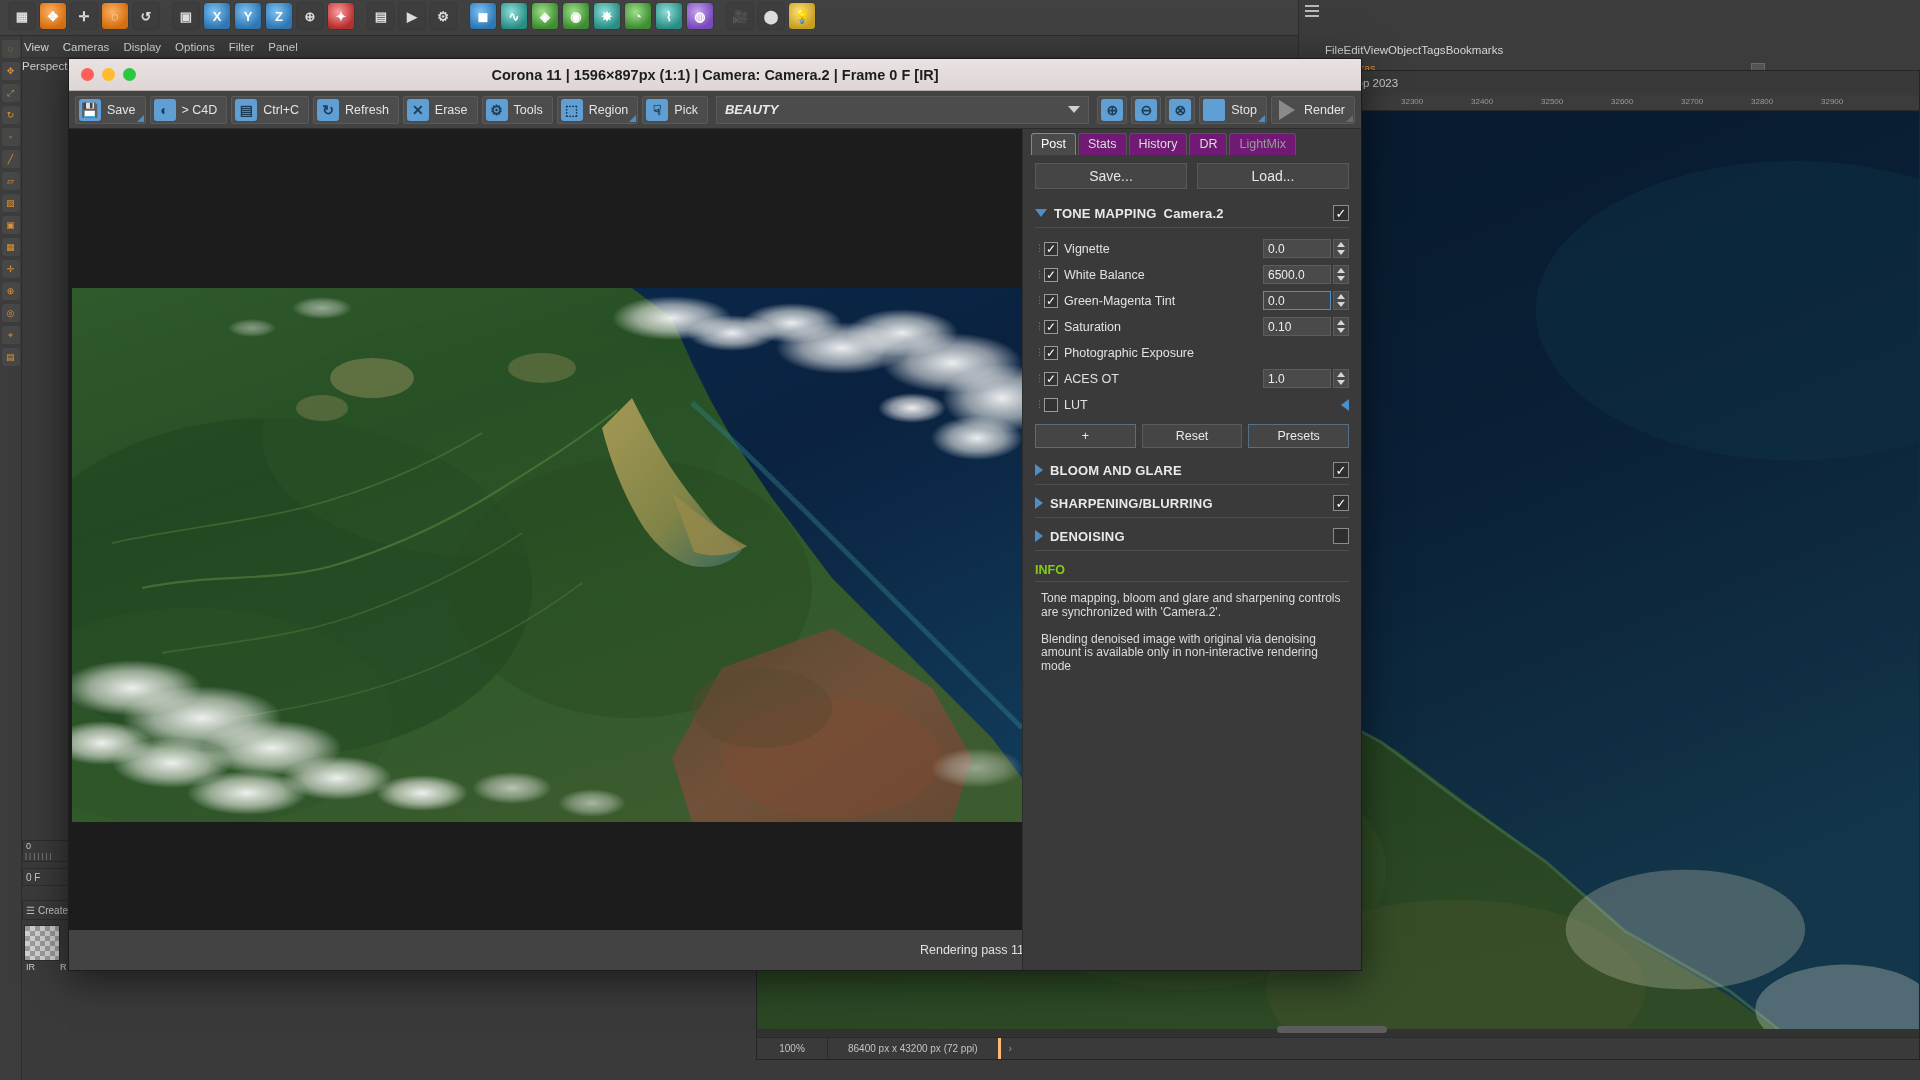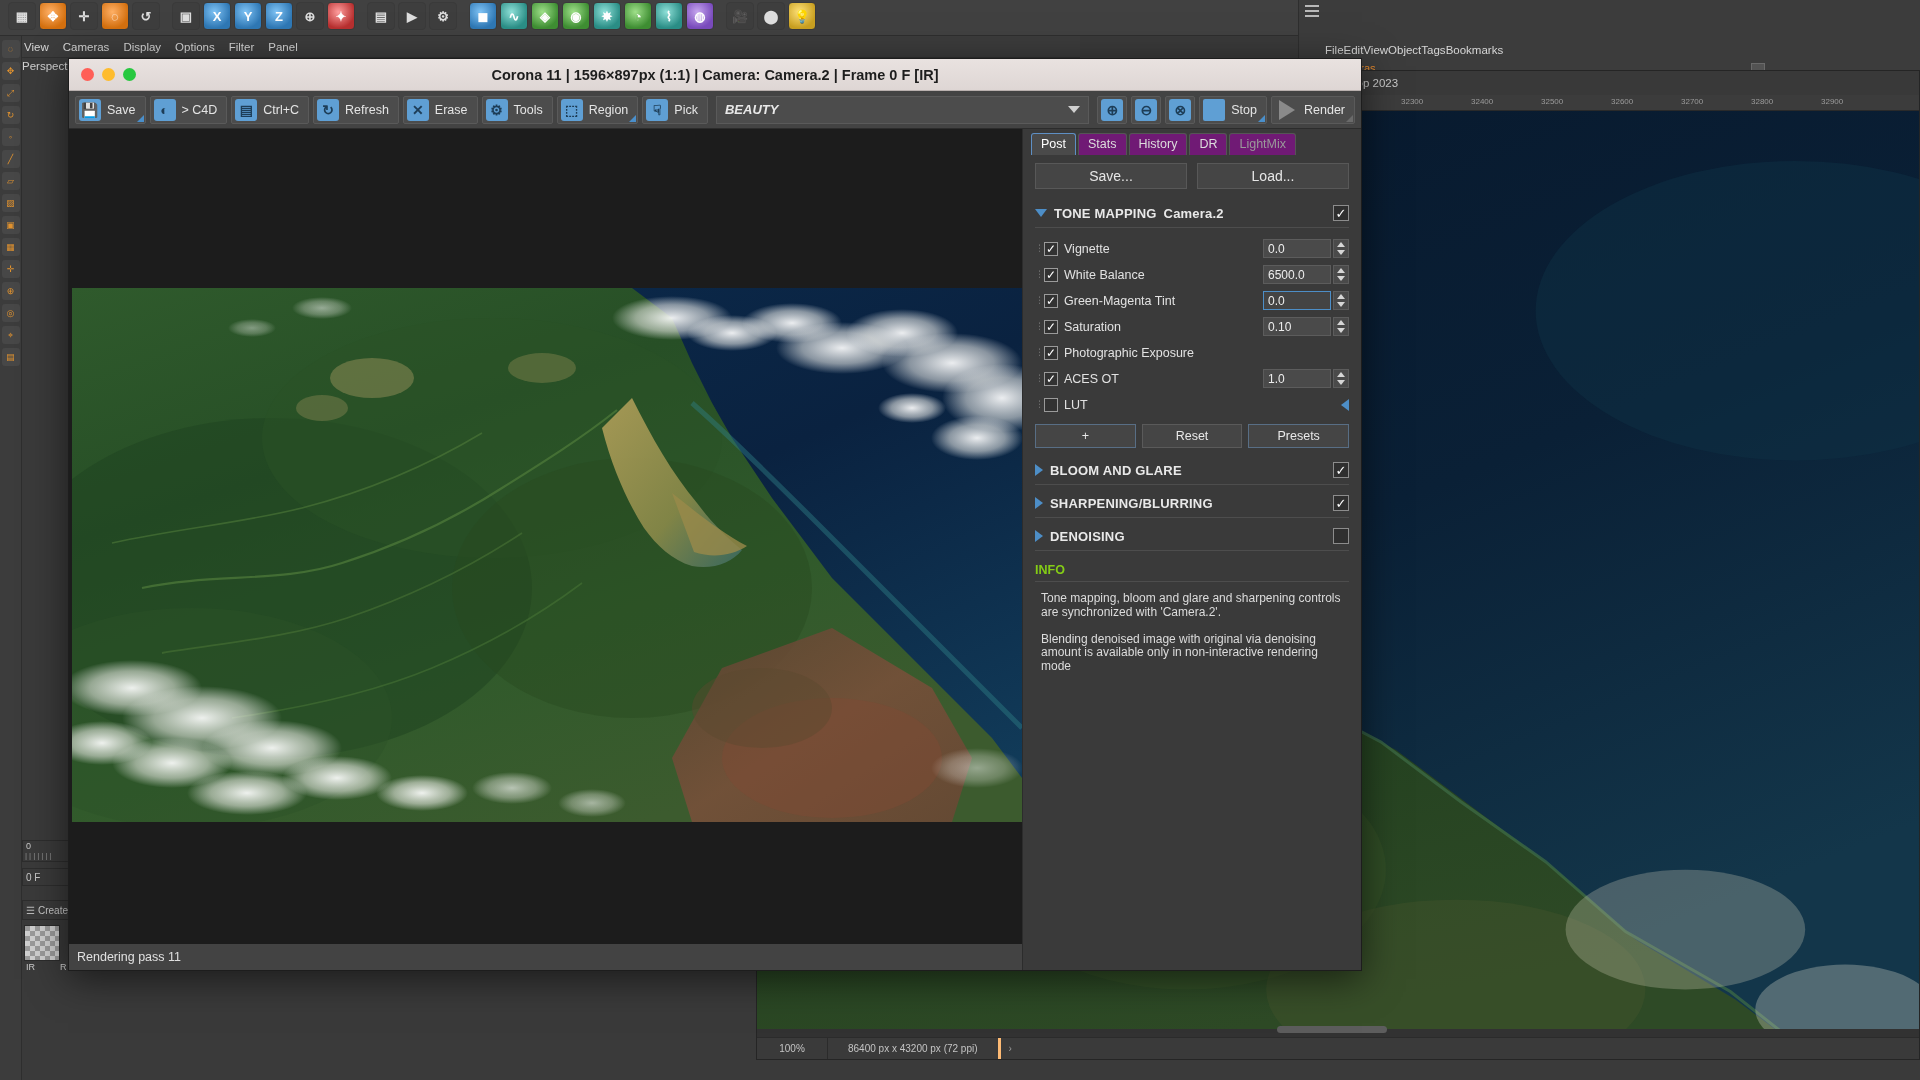--- a/index.html
+++ b/index.html
@@ -190,23 +190,23 @@
   .corona-body { position: absolute; left: 0; top: 70px; right: 0; bottom: 0; }
   .render-area {
     position: absolute; left: 0; top: 0; width: 955px; bottom: 0;
     background: #1c1c1c;
   }
   .render-img {
     position: absolute; left: 3px; top: 159px; width: 950px; height: 534px;
     overflow: hidden; background: #0a1624;
   }
   .corona-status {
-    position: absolute; left: 0; bottom: 0; width: 955px; height: 26px;
+    position: absolute; left: 0; bottom: 0; width: 955px; height: 40px;
     background: #434343; display: flex; align-items: center; padding-left: 8px;
-    font-size: 12.5px; color: #e0e0e0;
+    font-size: 12.5px; color: #e0e0e0; justify-content: flex-end;
   }
 
   
   .cpanel {
     position: absolute; right: 0; top: 0; width: 339px; bottom: 0;
     background: #3a3a3a; border-left: 1px solid #2c2c2c;
   }
   .ctabs { display: flex; align-items: flex-end; height: 26px; padding-left: 8px; gap: 2px; }
   .ctab {
     padding: 3px 9px 4px; font-size: 12.5px; color: #dcdcdc;

